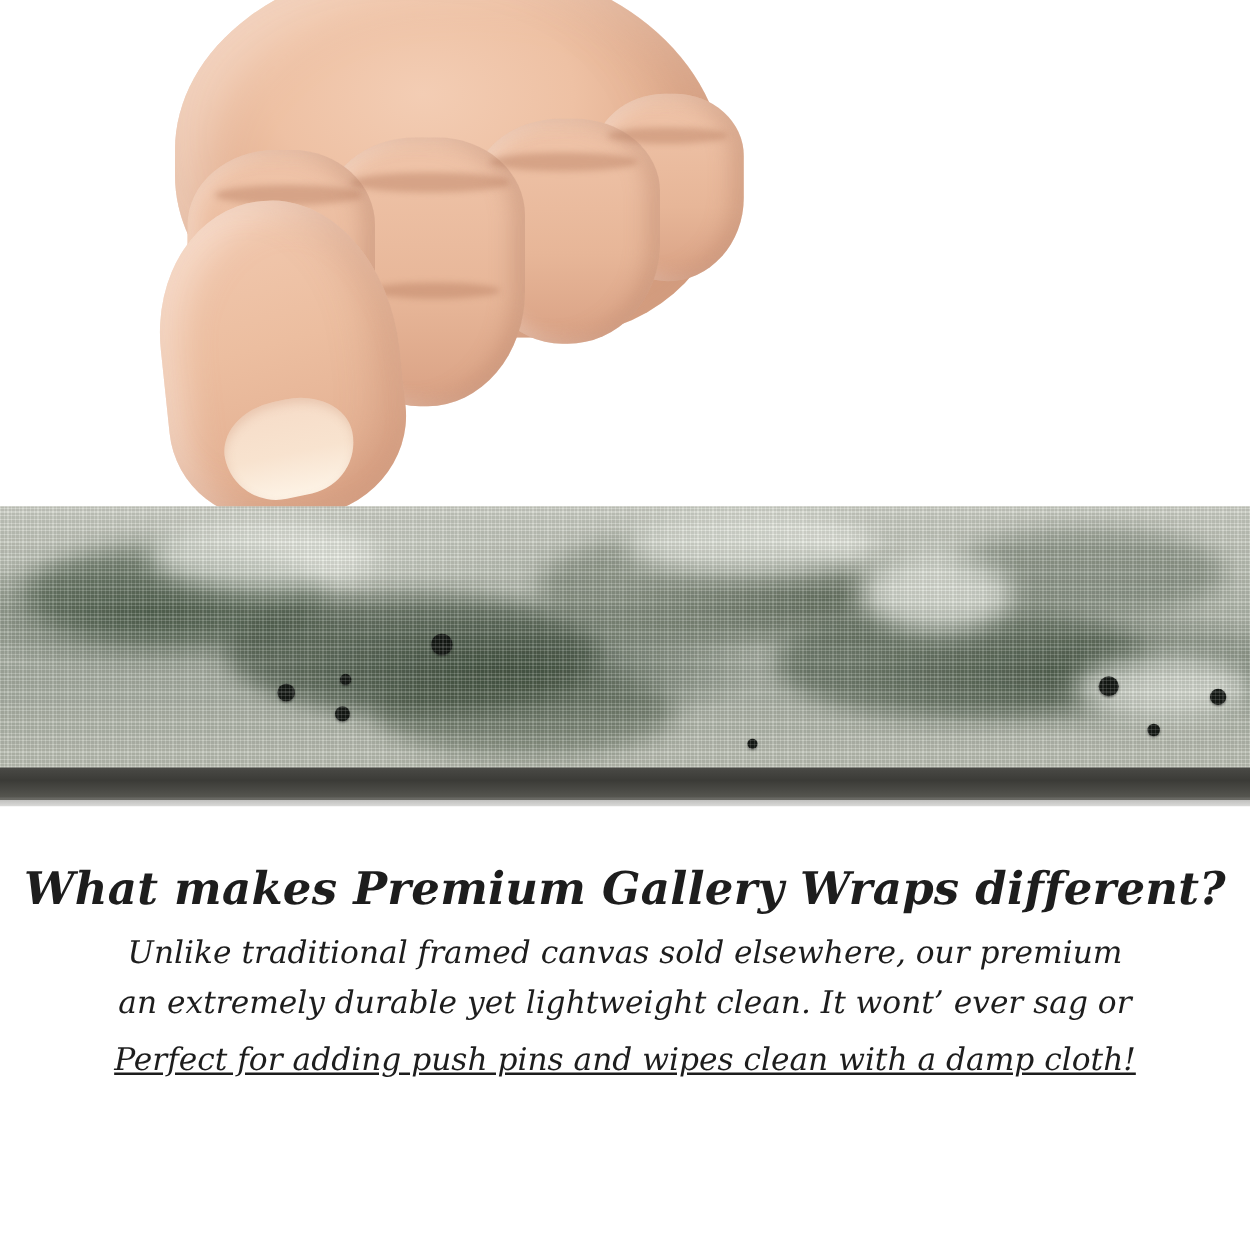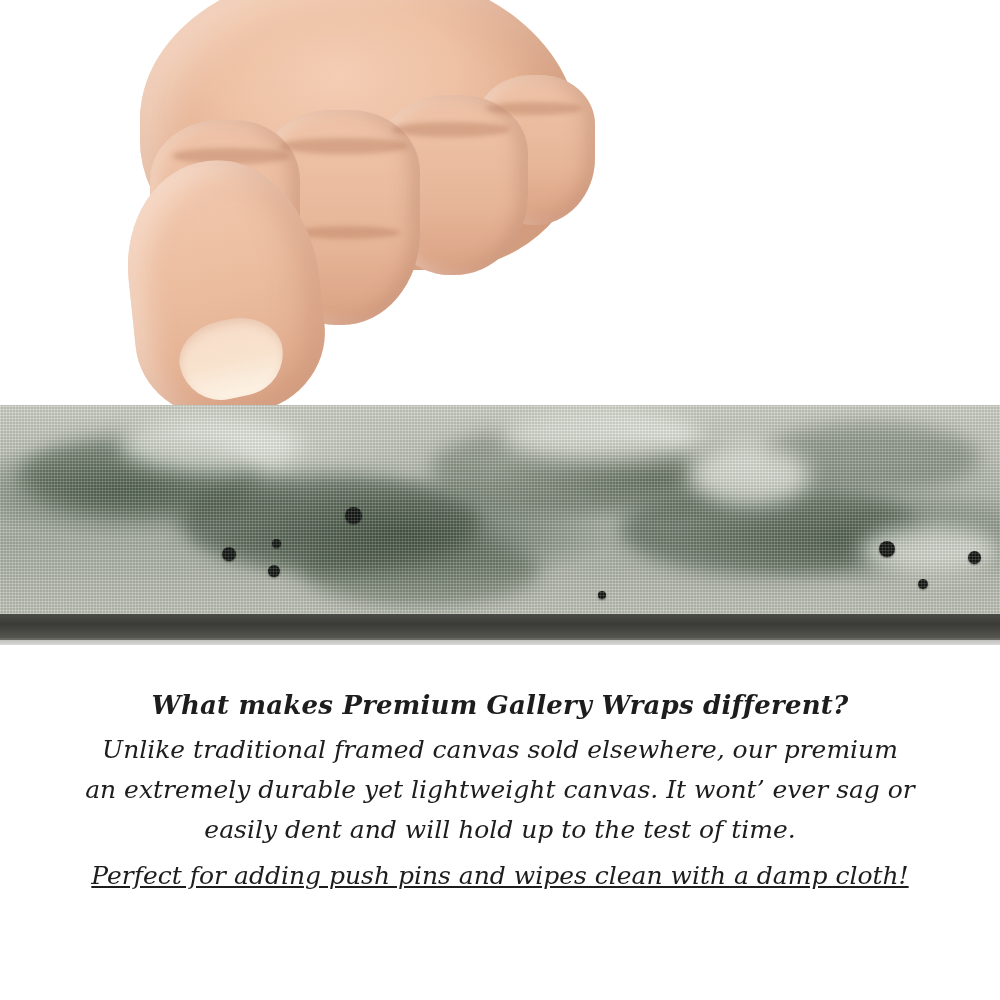--- a/index.html
+++ b/index.html
@@ -186,21 +186,21 @@
     left: 0;
     top: 690px;
     width: 1000px;
     text-align: center;
     font-family: "DejaVu Serif", serif;
     font-style: italic;
     color: #1d1d1d;
   }
   .caption h2 {
     margin: 0 0 10px 0;
-    font-size: 26px;
+    font-size: 36px;
     font-weight: bold;
     font-style: italic;
     letter-spacing: 0.2px;
   }
   .caption p {
     margin: 0;
     font-size: 25px;
     line-height: 40px;
     font-style: italic;
     padding: 0 62px;
@@ -255,19 +255,18 @@
     </div>
 
     <div class="edge-dark"></div>
     <div class="edge-shadow"></div>
   </div>
 
   <div class="caption">
     <h2>What makes Premium Gallery Wraps different?</h2>
     <p>
       <span class="line">Unlike traditional framed canvas sold elsewhere, our premium</span>
-      <span class="line">an extremely durable yet lightweight canvas. It wont’ ever sag or</span>
-      <span class="line">easily dent and will hold up to the test of time.</span>
+      <span class="line">an extremely durable yet lightweight clean. It wont’ ever sag or</span>
       <span class="last">Perfect for adding push pins and wipes clean with a damp cloth!</span>
     </p>
   </div>
 
 </div>
 
 </body></html>

